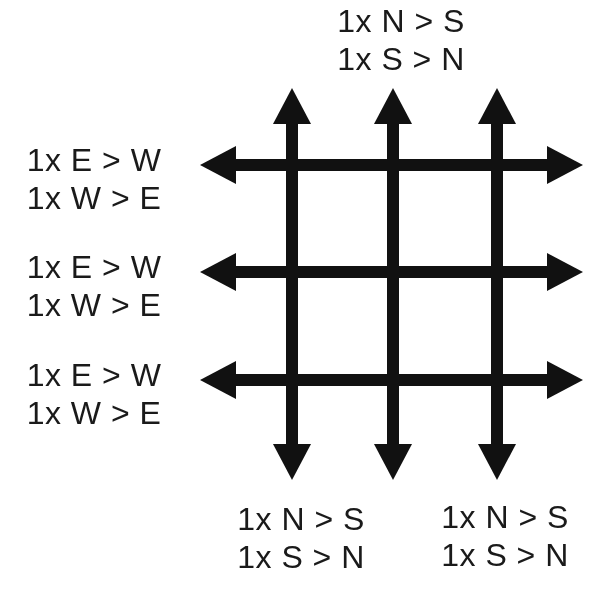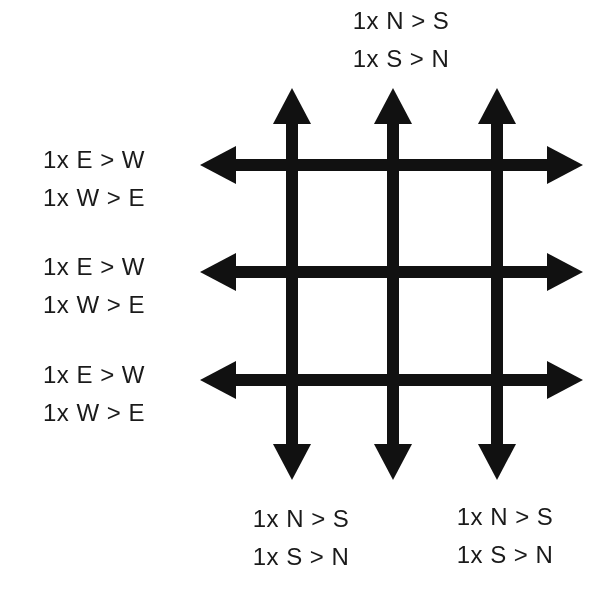--- a/index.html
+++ b/index.html
@@ -14,21 +14,21 @@
   .arrow-layer {
     position: absolute;
     left: 0; top: 0;
     width: 610px; height: 601px;
   }
   .arrow { fill: #111111; }
   .label {
     position: absolute;
     width: 140px;
     text-align: center;
-    font-size: 24px;
+    font-size: 32px;
     line-height: 38px;
     font-weight: 400;
     color: #1a1a1a;
     white-space: nowrap;
     letter-spacing: 0.5px;
   }
   .label-top-center   { left: 331px; top: 2px; }
   .label-left-row1    { left: 24px;  top: 141px; }
   .label-left-row2    { left: 24px;  top: 248px; }
   .label-left-row3    { left: 24px;  top: 356px; }

